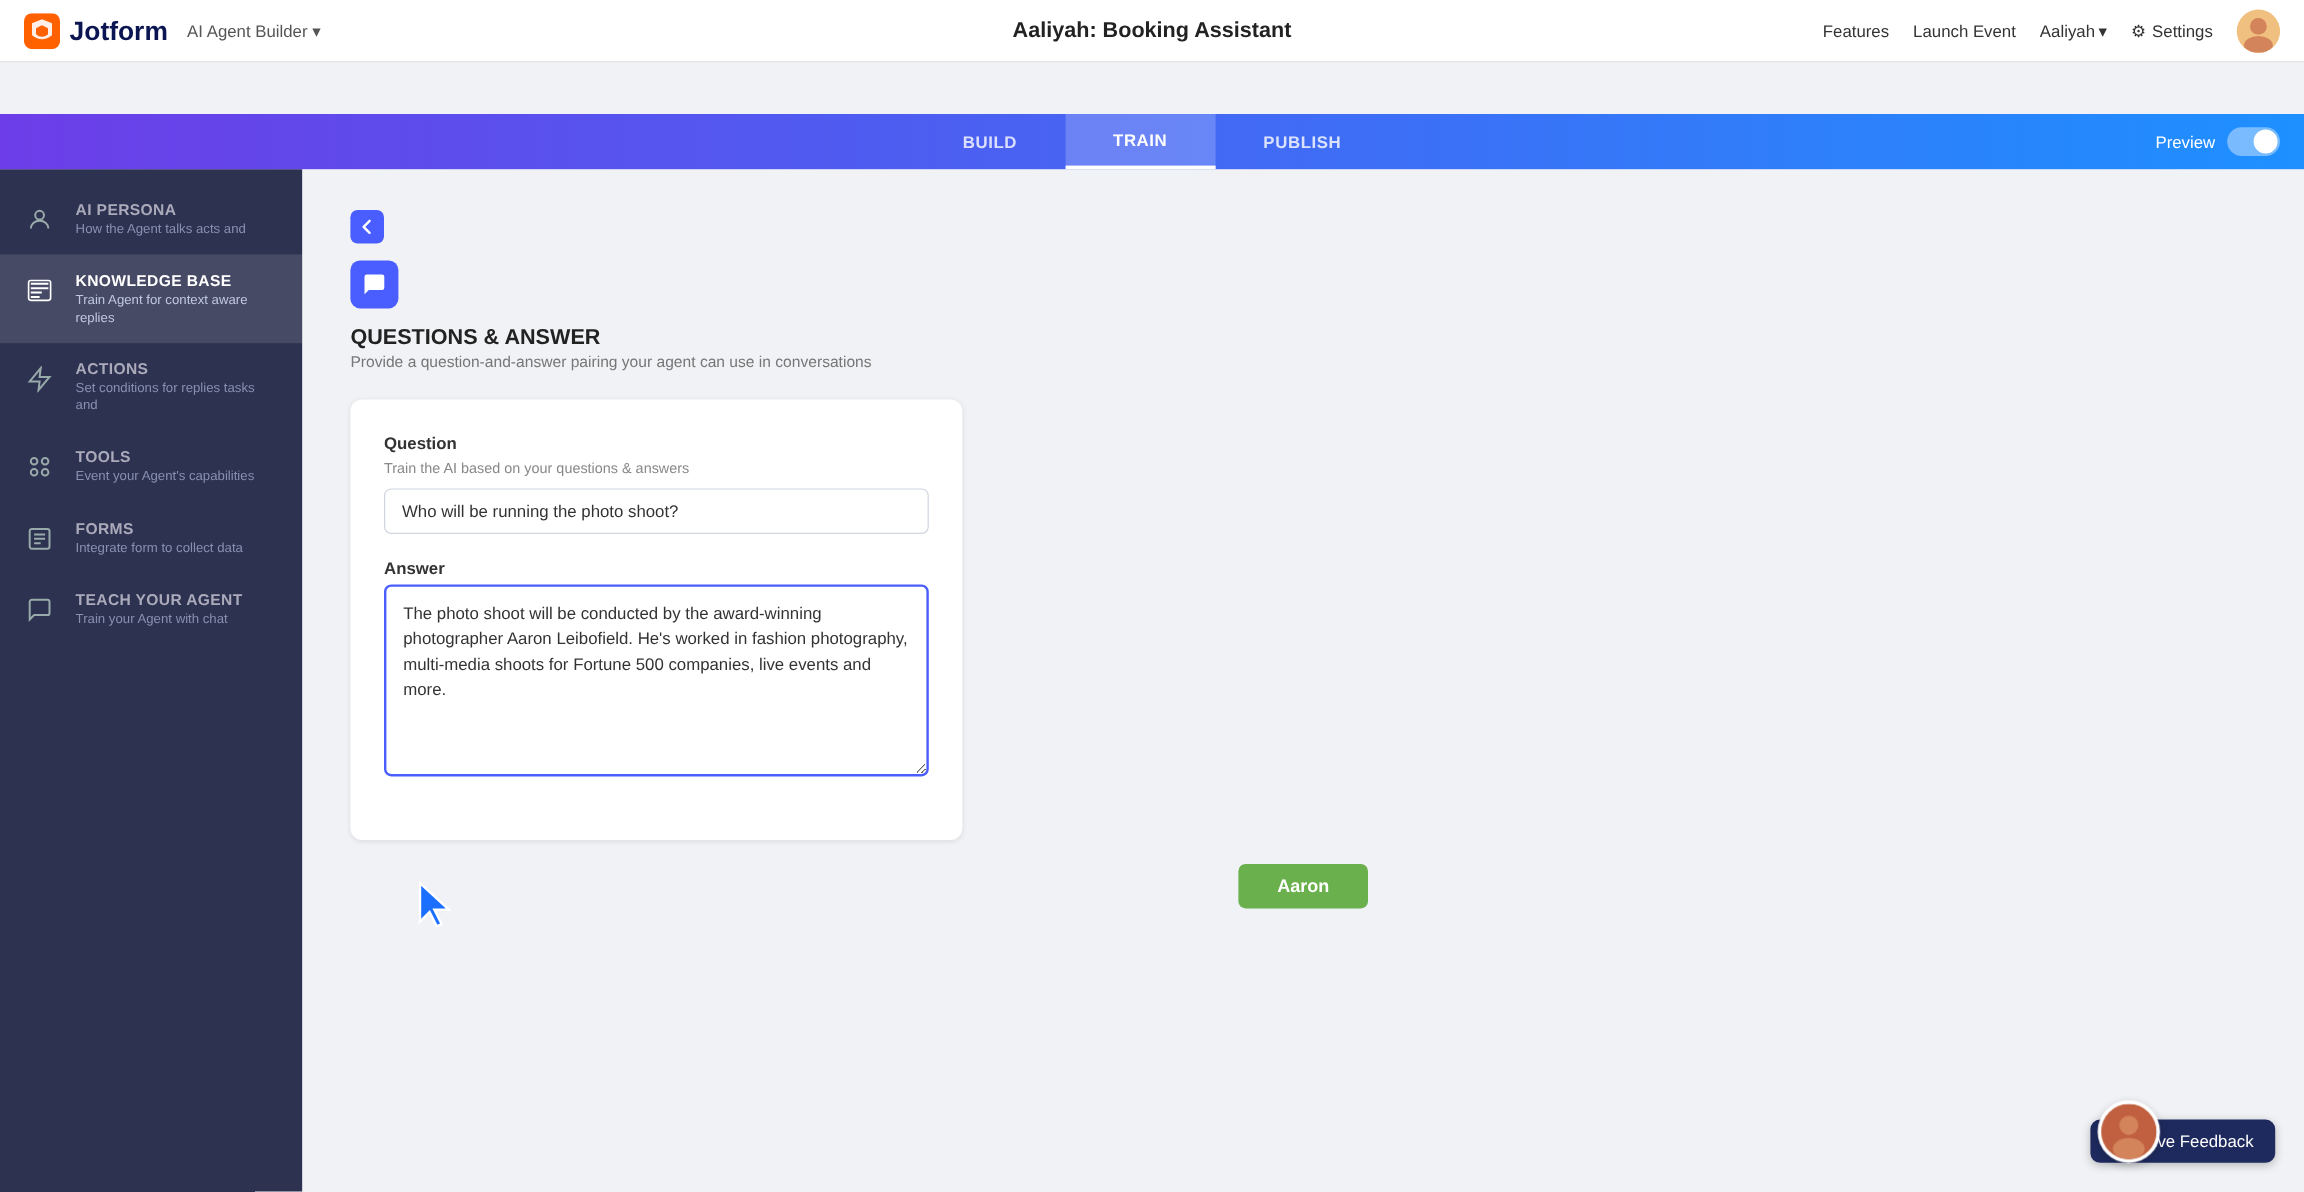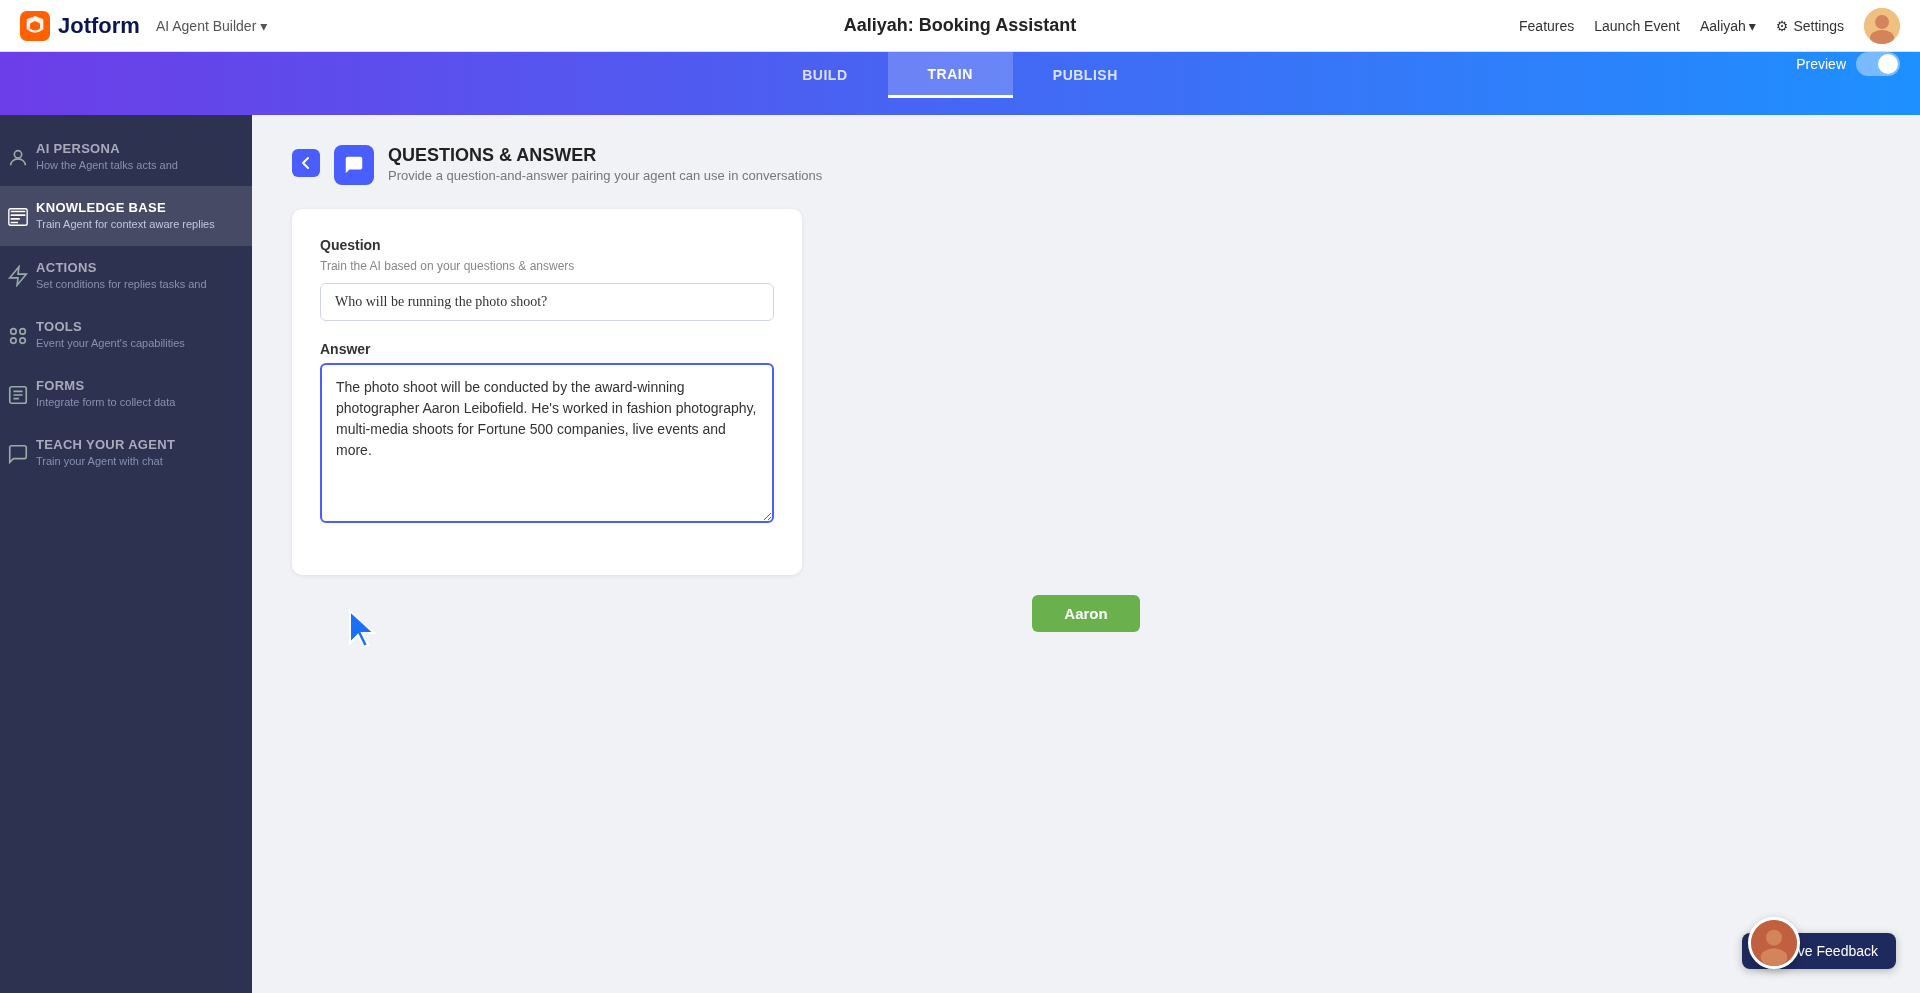--- a/index.html
+++ b/index.html
@@ -16,64 +16,65 @@
     .ai-agent-builder { display: flex; align-items: flex-end; gap: 4px; margin-left: 16px; color: #555; font-size: 14px; cursor: pointer; }
     .page-title { position: absolute; left: 50%; transform: translateX(-50%); font-size: 18px; font-weight: 600; color: #222; }
     .nav-right { margin-left: auto; display: flex; align-items: center; gap: 20px; }
     .nav-link { font-size: 14px; color: #333; cursor: pointer; text-decoration: none; }
     .nav-support { display: flex; align-items: center; gap: 3px; }
     .settings-btn { display: flex; align-items: center; gap: 5px; font-size: 14px; color: #333; cursor: pointer; }
     .avatar { width: 36px; height: 36px; border-radius: 50%; background: #f0c080; display: flex; align-items: center; justify-content: center; overflow: hidden; }
 
     
     .tab-bar {
-      display: flex; align-items: flex-start; height: 63px;
+      display: flex; align-items: center; height: 46px;
       background: linear-gradient(90deg, #6c3de8 0%, #1e90ff 100%);
       position: relative;
+      margin-top: 43px;
     }
     .tab-bar-tabs { display: flex; align-items: center; margin: 0 auto; gap: 0; }
     .tab { padding: 0 40px; height: 46px; display: flex; align-items: center; font-size: 14px; font-weight: 600; color: rgba(255,255,255,0.8); cursor: pointer; letter-spacing: 0.5px; text-transform: uppercase; }
     .tab.active { background: rgba(255,255,255,0.2); color: #fff; border-bottom: 3px solid #fff; }
     .preview-area { position: absolute; right: 20px; display: flex; align-items: center; gap: 10px; }
     .preview-label { color: #fff; font-size: 14px; font-weight: 500; }
     .toggle-switch { width: 44px; height: 24px; background: rgba(255,255,255,0.4); border-radius: 12px; position: relative; cursor: pointer; }
     .toggle-thumb { width: 20px; height: 20px; background: #fff; border-radius: 50%; position: absolute; top: 2px; right: 2px; }
 
     
     .main-layout { display: flex; height: calc(993px - 52px - 46px); }
 
     
     .sidebar { width: 252px; background: #2d3250; flex-shrink: 0; display: flex; flex-direction: column; padding: 12px 0; }
-    .sidebar-item { display: flex; align-items: center; gap: 4px; padding: 14px 4px; cursor: pointer; color: #aab; }
+    .sidebar-item { display: flex; align-items: flex-start; gap: 16px; padding: 14px 19px; cursor: pointer; color: #aab; }
     .sidebar-item.active { background: rgba(255,255,255,0.12); color: #fff; }
     .sidebar-icon { width: 28px; height: 28px; flex-shrink: 0; display: flex; align-items: center; justify-content: center; margin-top: 2px; }
     .sidebar-icon svg { width: 22px; height: 22px; }
     .sidebar-text-group { display: flex; flex-direction: column; gap: 2px; }
     .sidebar-title { font-size: 13px; font-weight: 700; color: inherit; text-transform: uppercase; letter-spacing: 0.3px; }
     .sidebar-subtitle { font-size: 11px; color: #8890b0; line-height: 1.3; }
     .sidebar-item.active .sidebar-subtitle { color: #c0c8e0; }
 
     
     .content-area { flex: 1; background: #f0f2f5; padding: 30px 40px; overflow-y: auto; }
 
     
     .back-btn { display: flex; align-items: center; justify-content: center; width: 28px; height: 28px; background: #4a5eff; border-radius: 6px; cursor: pointer; flex-shrink: 0; margin-top: 4px; }
 
     
-    .card-header { display: flex; align-items: flex-start; gap: 14px; margin-bottom: 24px; }
+    .card-header { display: flex; align-items: flex-start; gap: 14px; margin-bottom: 24px; flex-direction: column; }
     .card-icon { width: 40px; height: 40px; background: #4a5eff; border-radius: 8px; display: flex; align-items: center; justify-content: center; flex-shrink: 0; }
     .card-title-group h2 { font-size: 18px; font-weight: 700; color: #222; }
     .card-title-group p { font-size: 13px; color: #777; margin-top: 2px; }
 
     
     .form-card { background: #fff; border-radius: 10px; padding: 28px 28px 28px; max-width: 510px; box-shadow: 0 1px 4px rgba(0,0,0,0.08); }
     .field-group { margin-bottom: 20px; }
     .field-label { font-size: 14px; font-weight: 600; color: #333; margin-bottom: 6px; }
     .field-sublabel { font-size: 12px; color: #888; margin-bottom: 10px; }
-    .field-input { width: 100%; padding: 10px 14px; border: 1px solid #d0d5e0; border-radius: 6px; font-size: 14px; color: #333; outline: none; background: #fff; font-family: Liberation Serif, serif; }
+    .field-input { width: 100%; padding: 10px 14px; border: 1px solid #d0d5e0; border-radius: 6px; font-size: 14px; color: #333; outline: none; background: #fff; }
     .field-textarea { width: 100%; padding: 12px 14px; border: 2px solid #4a5eff; border-radius: 6px; font-size: 14px; color: #333; outline: none; background: #fff; resize: vertical; min-height: 160px; font-family: inherit; line-height: 1.5; }
 
     
     .save-row { display: flex; justify-content: center; margin-top: 20px; position: relative; }
     .save-btn { background: #6ab04c; color: #fff; border: none; border-radius: 6px; padding: 10px 32px; font-size: 15px; font-weight: 600; cursor: pointer; }
 
     
     .cursor-arrow { position: absolute; left: 54px; top: 14px; pointer-events: none; }
     .cursor-arrow svg { width: 36px; height: 42px; }
 

